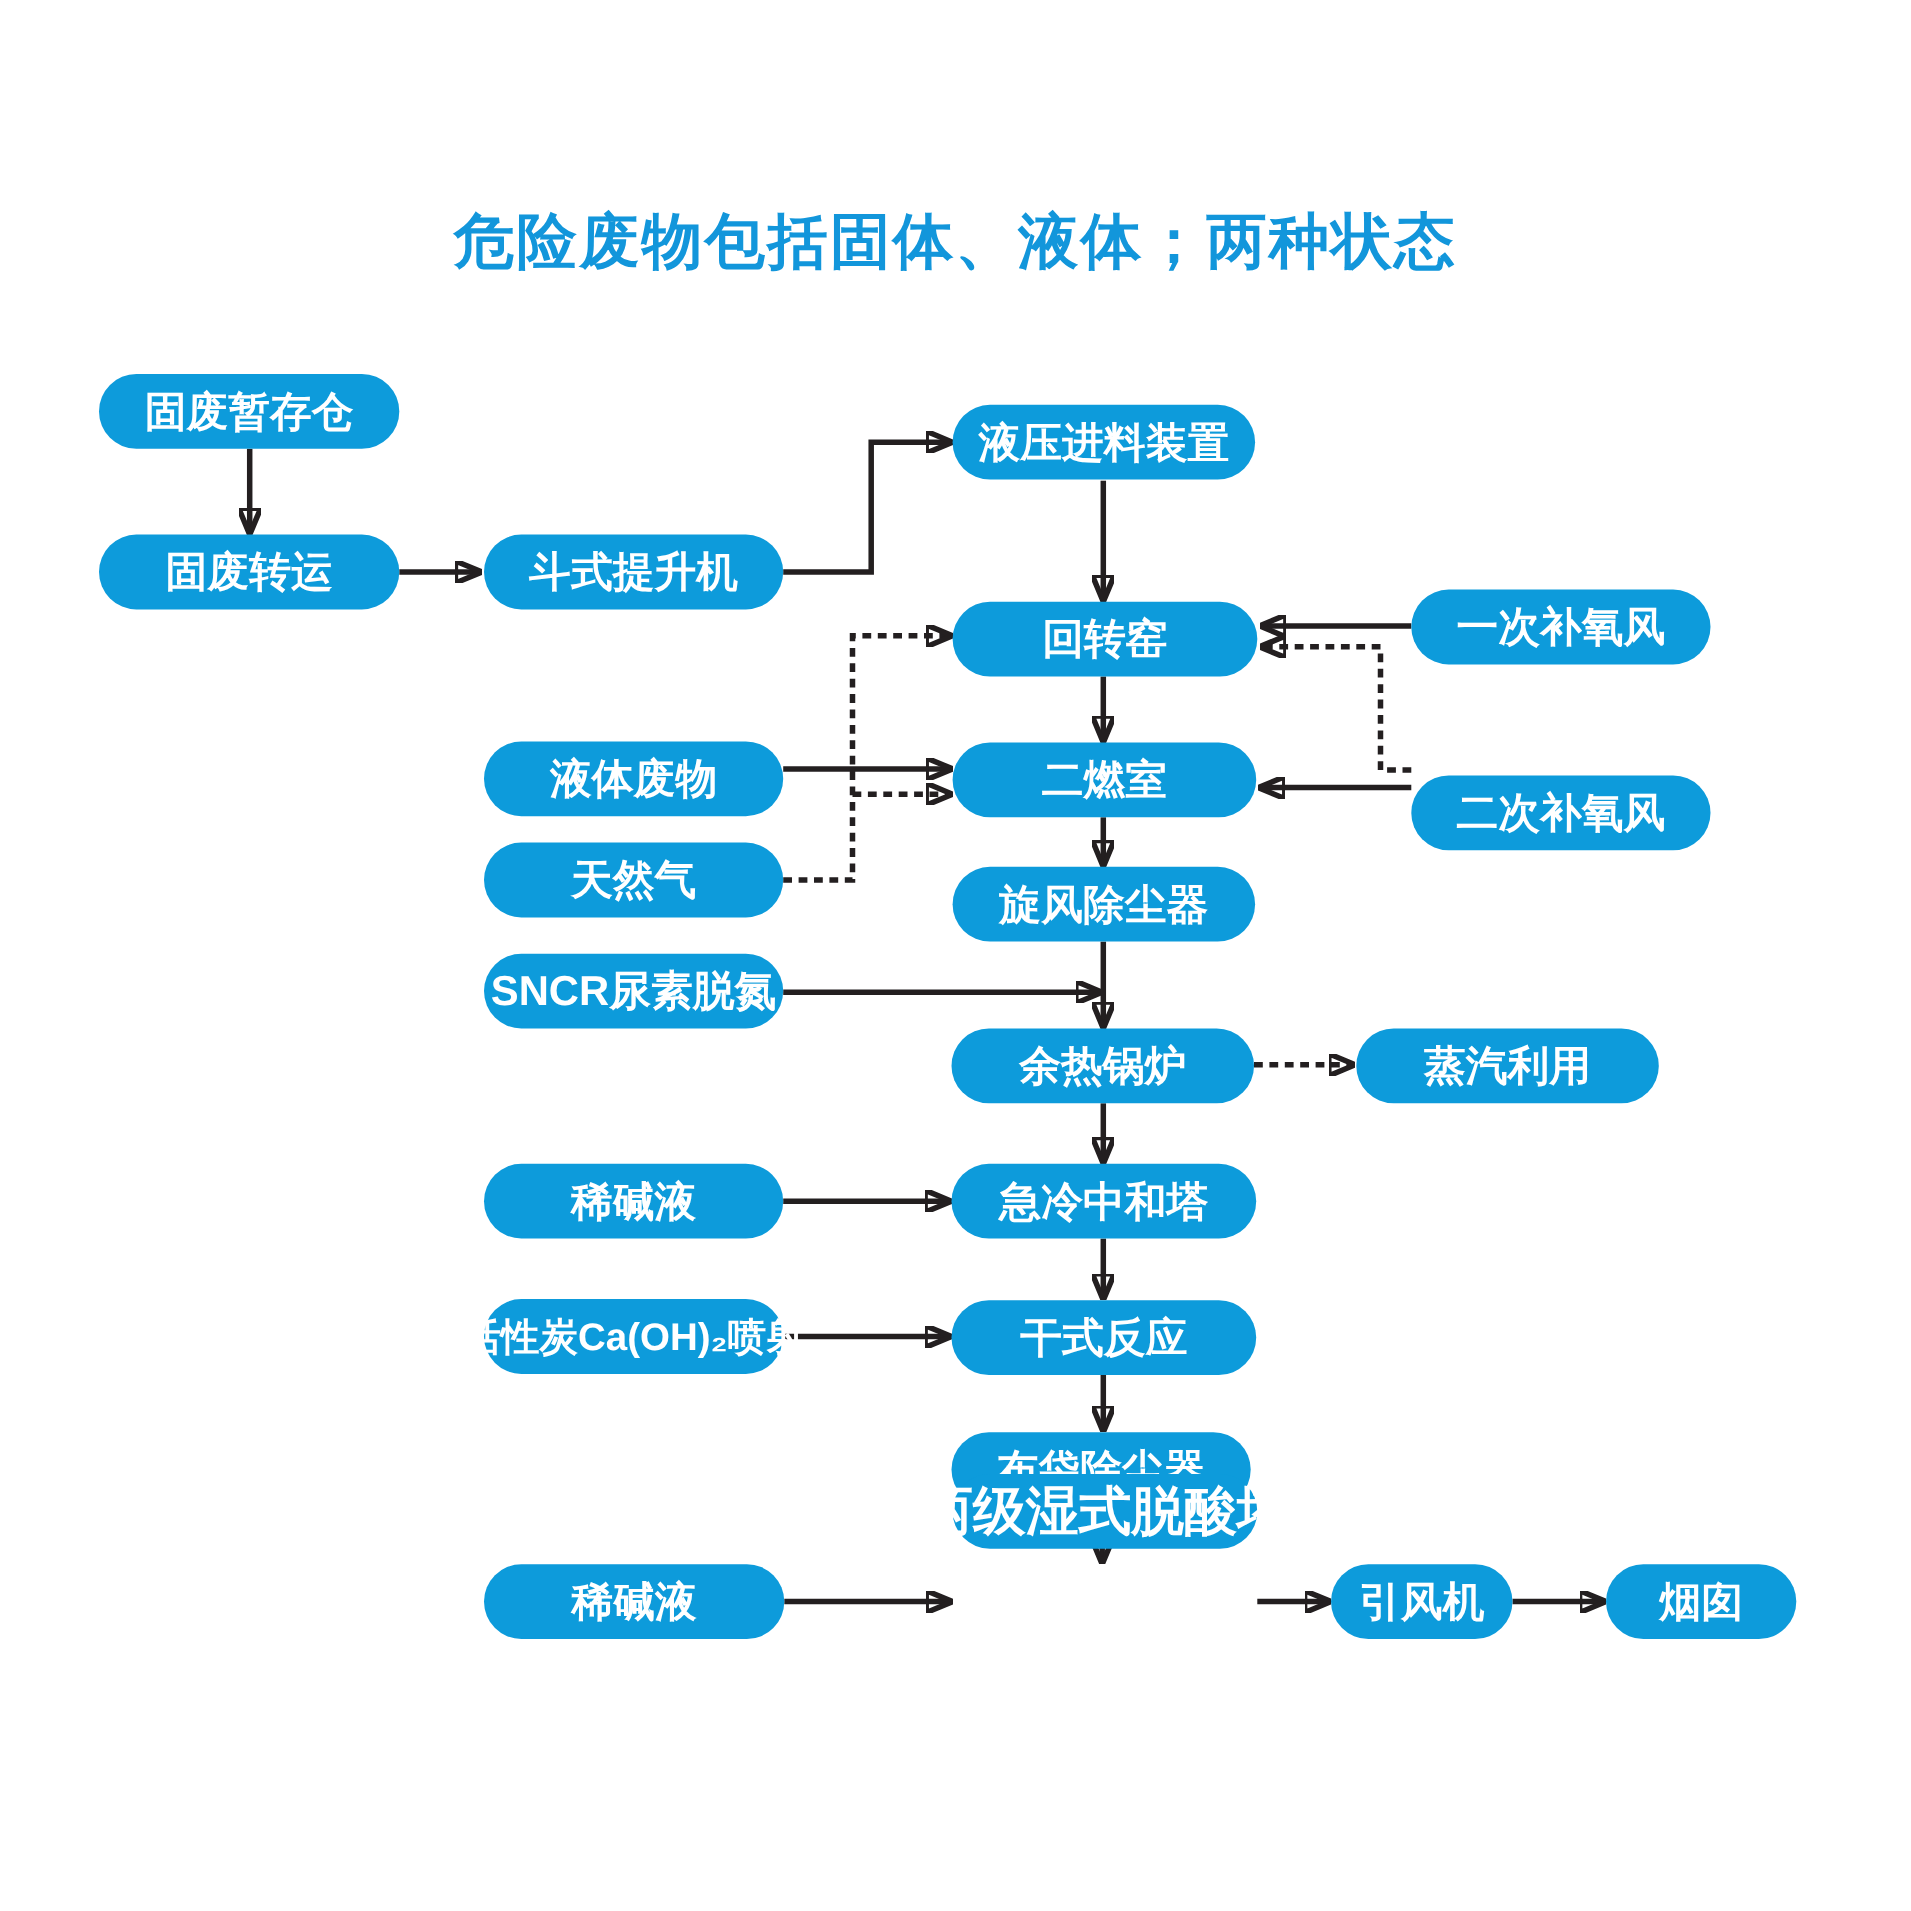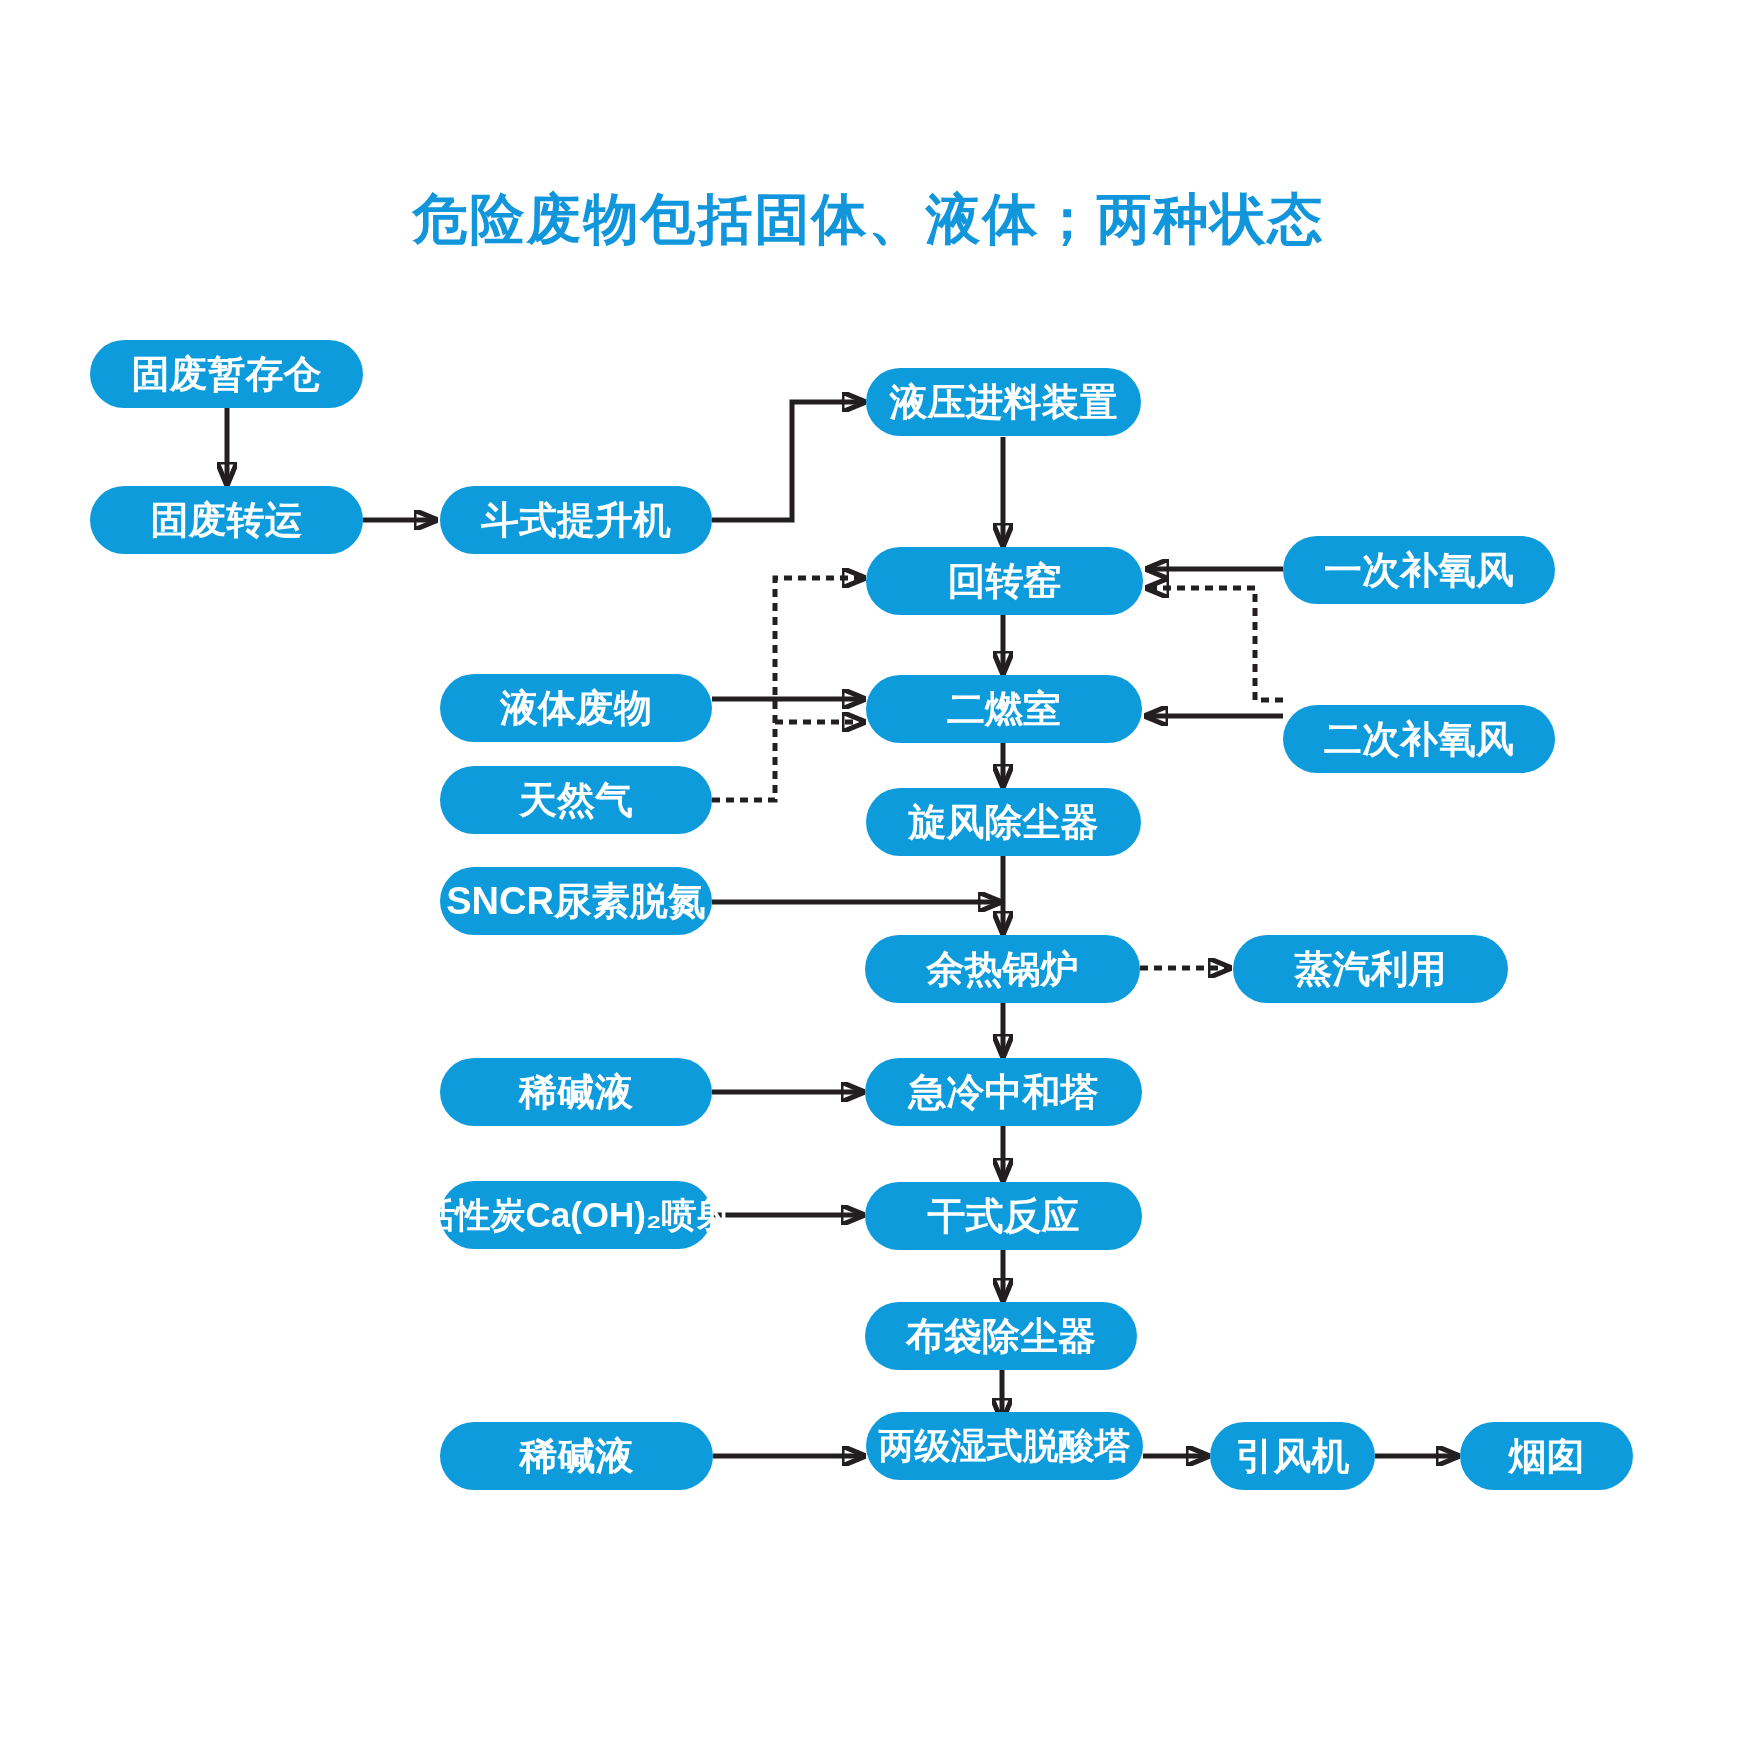--- a/index.html
+++ b/index.html
@@ -58,21 +58,21 @@
   .n11{left:866px; top:788px;  width:275px;}
   .n12{left:440px; top:867px;  width:272px;}
   .n13{left:865px; top:935px;  width:275px;}
   .n14{left:1233px;top:935px;  width:275px;}
   .n15{left:440px; top:1058px; width:272px;}
   .n16{left:865px; top:1058px; width:277px;}
   .n17{left:440px; top:1181px; width:272px; font-size:35px;}
   .n18{left:865px; top:1182px; width:277px;}
   .n19{left:865px; top:1302px; width:272px;}
   .n20{left:440px; top:1422px; width:273px;}
-  .n21{left:866px; top:1412px; width:277px; font-size:36px;}
+  .n21{left:866px; top:1340px; width:277px; font-size:48px;}
   .n22{left:1210px;top:1422px; width:165px;}
   .n23{left:1460px;top:1422px; width:173px;}
 </style>
 </head>
 <body>
 
 <div class="stage">
 
   <h1 class="title">危险废物包括固体、液体；两种状态</h1>
 

